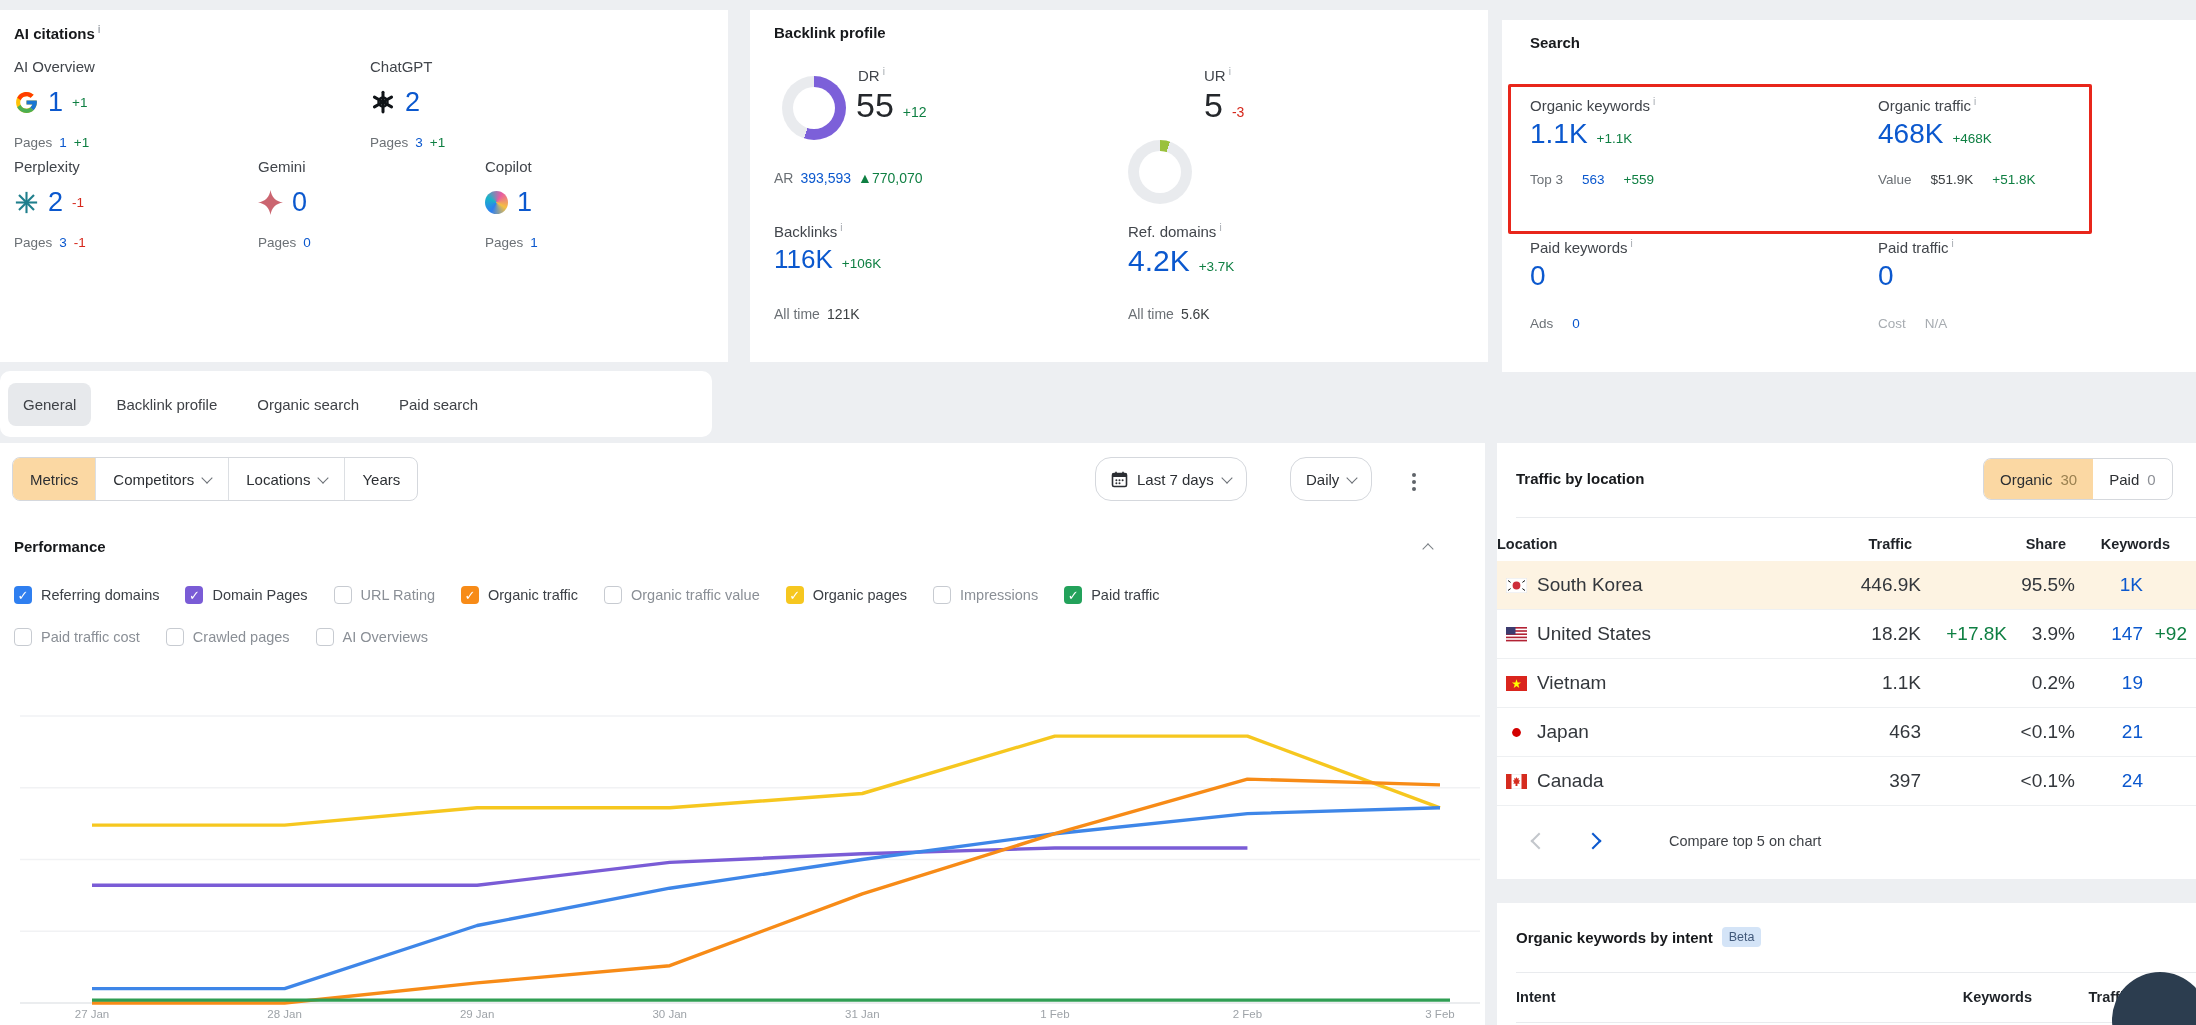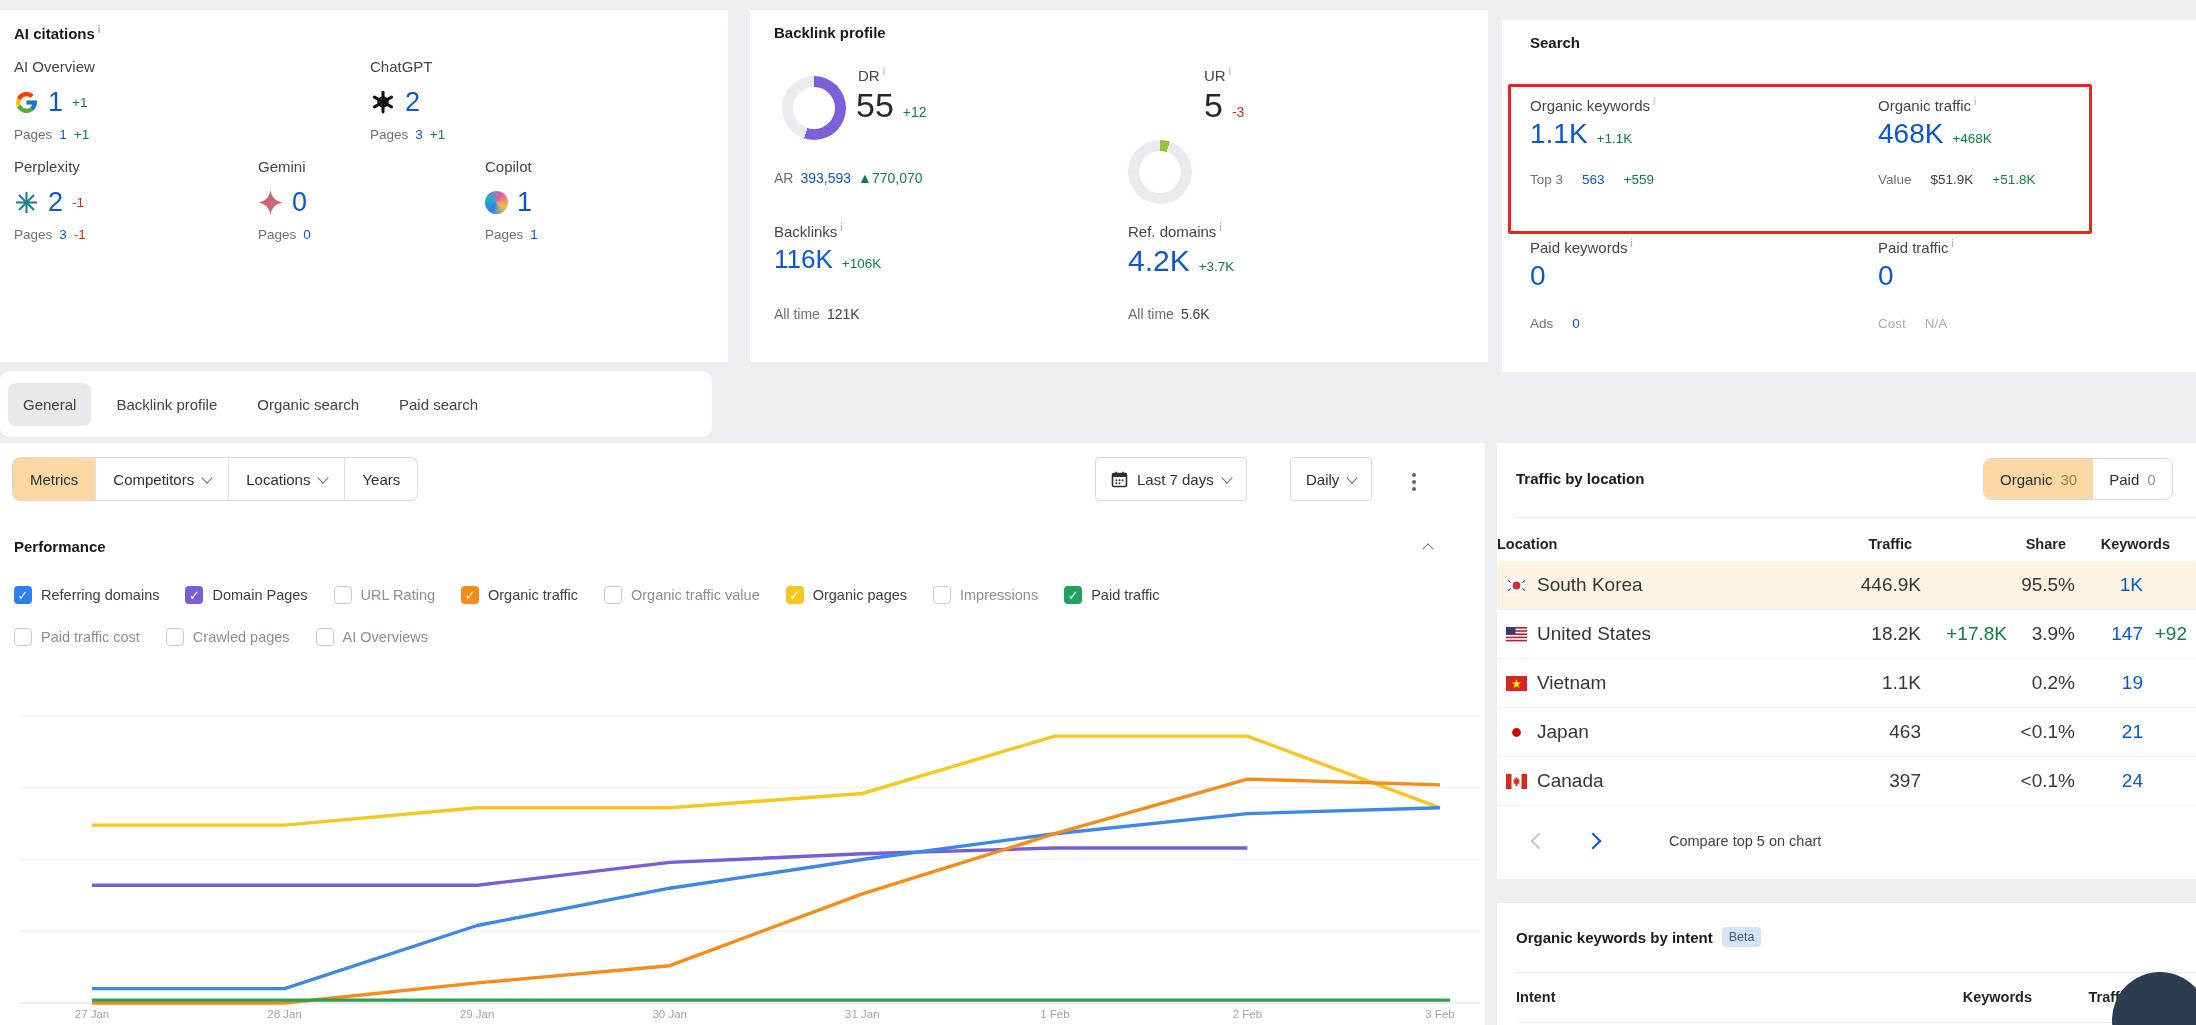--- a/index.html
+++ b/index.html
@@ -20,31 +20,31 @@
   .pgchv{display:inline-block;width:10px;height:10px;border-right:2.2px solid;border-bottom:2.2px solid}
   .pgchv.left{transform:rotate(135deg);border-color:#c3c7cc}
   .pgchv.right{transform:rotate(-45deg);border-color:#0b58ce}
   
   .donut{width:64px;height:64px;border-radius:50%;position:relative}
   .donut::after{content:"";position:absolute;inset:11px;background:#fff;border-radius:50%}
   
   .ai-item{display:flex;flex-direction:column}
   .ai-val{display:flex;align-items:center;gap:9px;margin-top:9px;height:36px}
   .ai-num{font-size:27px;color:#0b58ce}
-  .ai-pages{margin-top:7px;font-size:13.5px;color:#6b7075;display:flex;gap:7px}
+  .ai-pages{margin-top:15px;font-size:13.5px;color:#6b7075;display:flex;gap:7px}
   .icn{display:inline-flex;align-items:center;justify-content:center}
   
   .tab{display:inline-flex;align-items:center;padding:13px 15px;border-radius:8px;font-size:15px;color:#3f4247;cursor:pointer;white-space:nowrap}
   .tab.active{background:#e7e9ec;font-weight:400}
   
   .fgroup{display:inline-flex;border:1px solid #d5d8dd;border-radius:8px;overflow:hidden;background:#fff;height:42px;align-items:stretch}
   .fseg{display:flex;align-items:center;gap:9px;padding:0 17px;font-size:15px;color:#2c2f33;border-left:1px solid #dcdfe3;cursor:pointer;white-space:nowrap}
   .fseg:first-child{border-left:none}
   .fseg.orange{background:#fbd8a3}
-  .btn{display:inline-flex;align-items:center;gap:9px;border:1px solid #d5d8dd;border-radius:4px;background:#fff;height:42px;padding:0 15px;font-size:15px;color:#2c2f33;cursor:pointer;white-space:nowrap}
+  .btn{display:inline-flex;align-items:center;gap:9px;border:1px solid #d5d8dd;border-radius:16px;background:#fff;height:42px;padding:0 15px;font-size:15px;color:#2c2f33;cursor:pointer;white-space:nowrap}
   .dots{display:flex;flex-direction:column;gap:3px;cursor:pointer;padding:6px}
   .dots span{width:4px;height:4px;border-radius:50%;background:#5f6469}
   
   .met{display:flex;align-items:center;gap:9px;font-size:14.5px;cursor:pointer;white-space:nowrap}
   .box{width:18px;height:18px;border-radius:4px;display:inline-flex;align-items:center;justify-content:center;
        color:#fff;font-size:13px;line-height:1;box-sizing:border-box}
   .box.un{border:1.5px solid #c7cbd1;background:#fff}
   .met .t{color:#3c4046}.met.off .t{color:#8a8f96}
   
   .toggle{display:inline-flex;border:1px solid #d5d8dd;border-radius:8px;overflow:hidden;height:40px}

